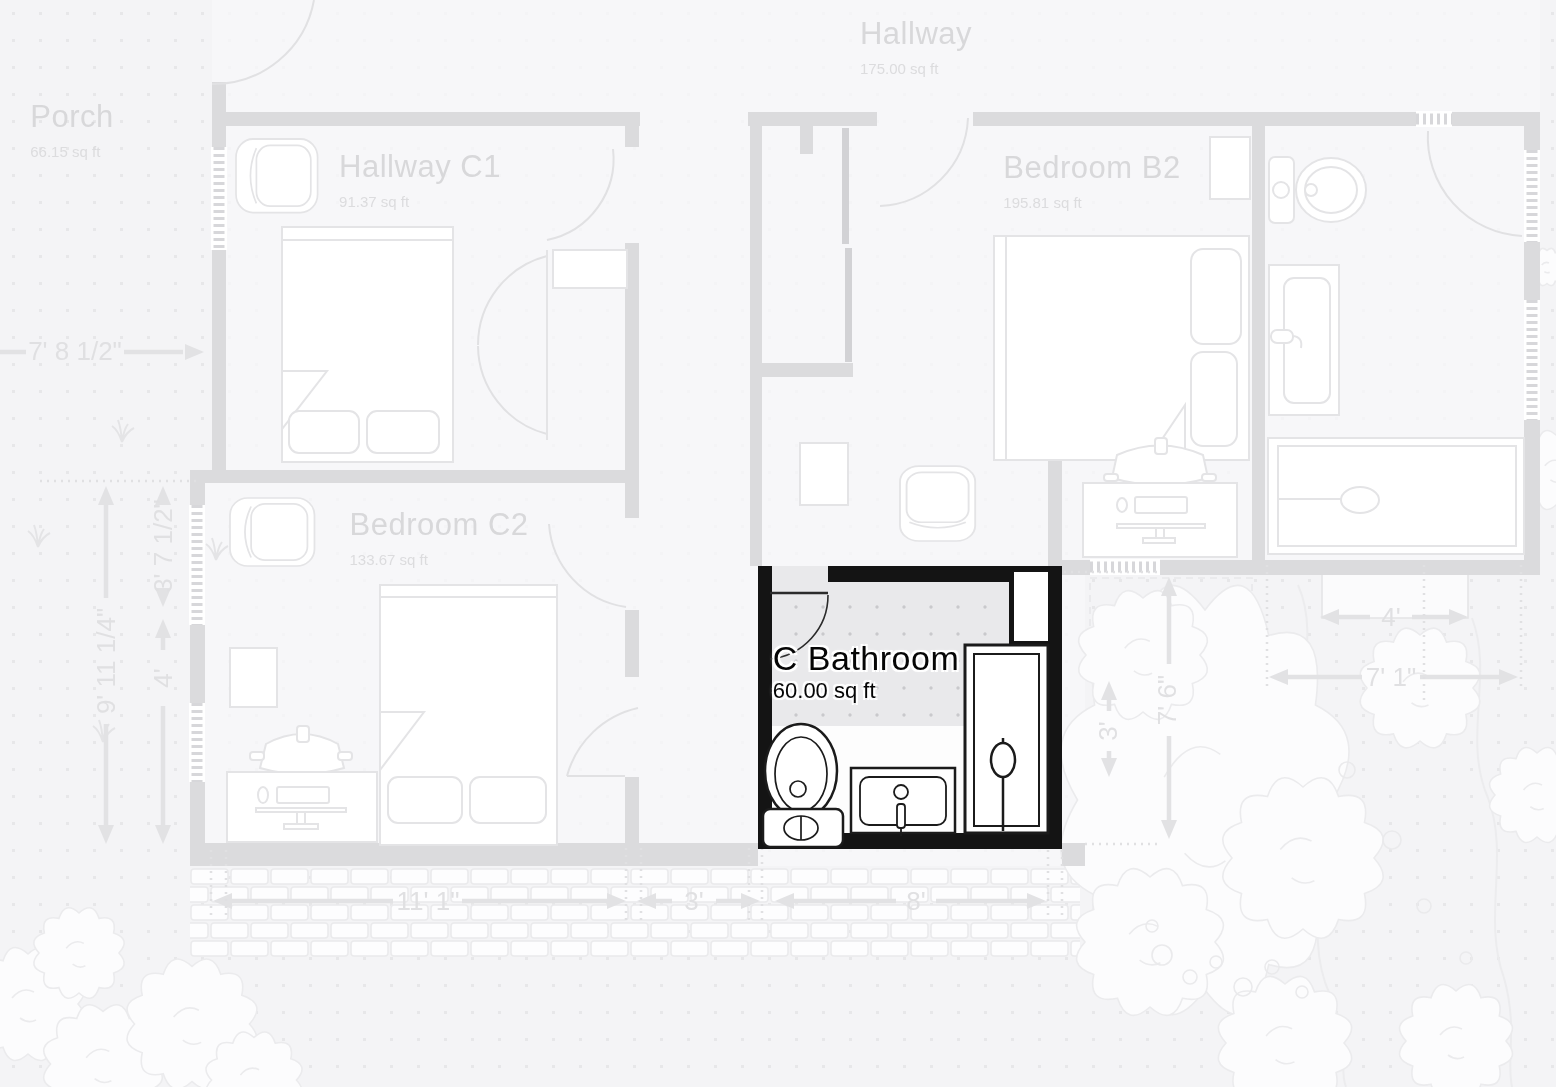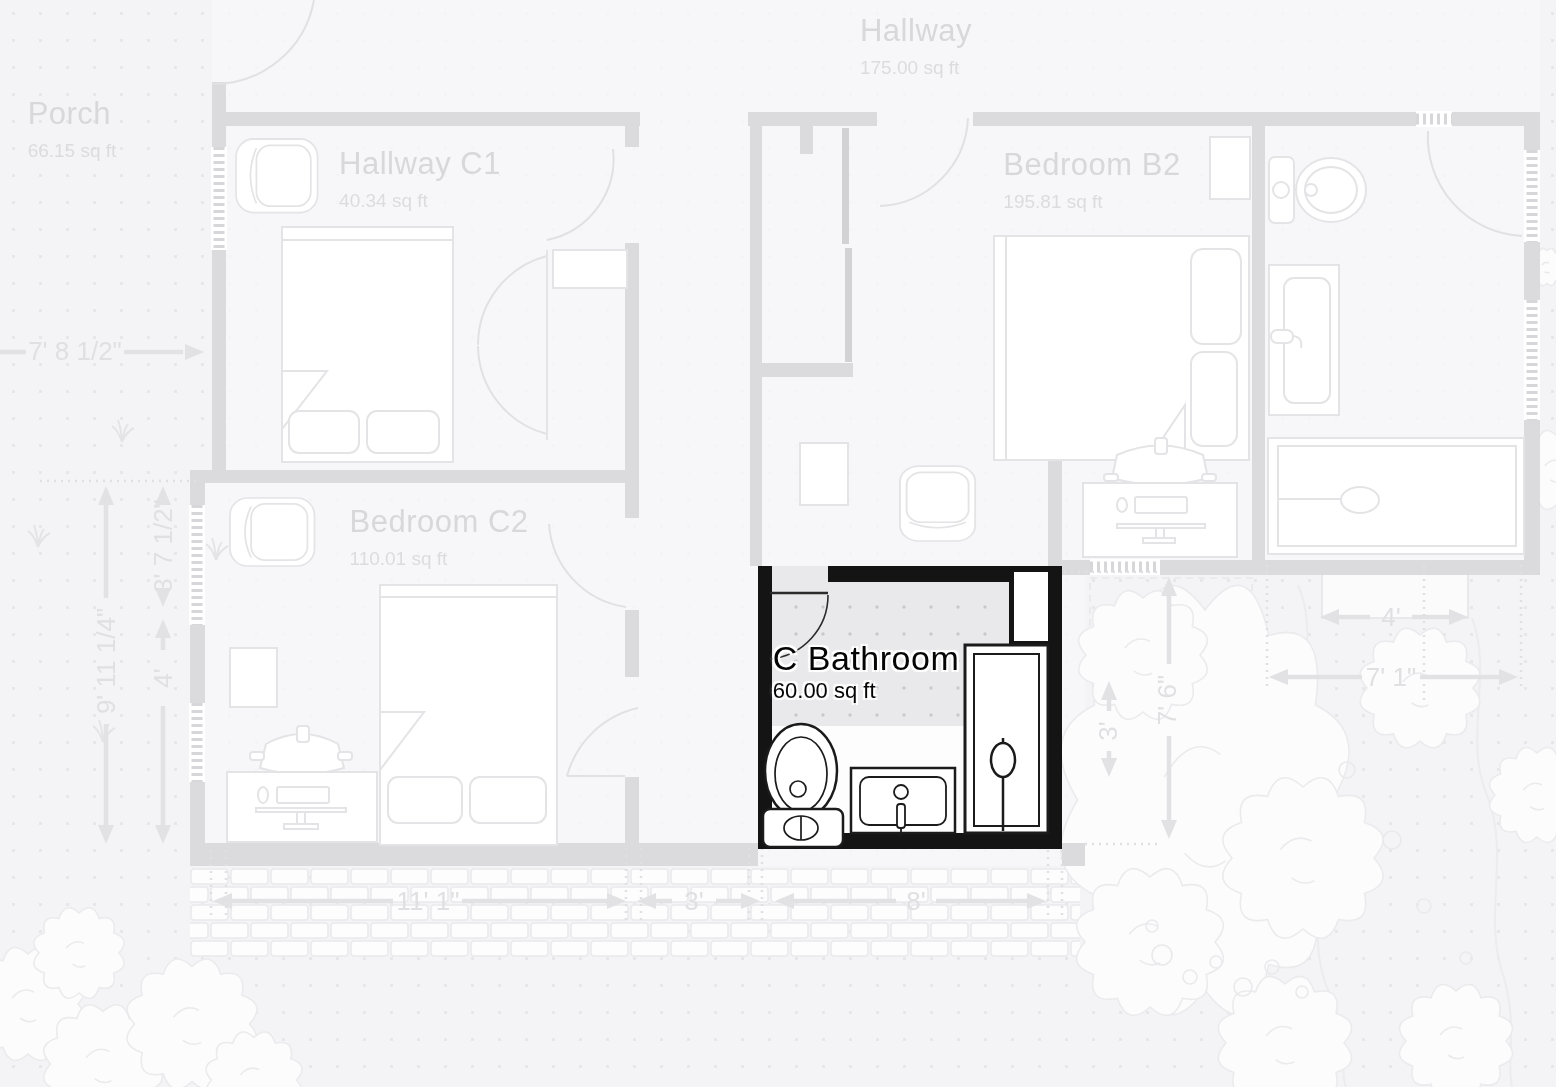--- a/index.html
+++ b/index.html
@@ -6,21 +6,21 @@
   #stage{
     position:relative;width:1556px;height:1087px;overflow:hidden;
     font-family:"Liberation Sans",sans-serif;
     background-color:#f4f4f6;
     background-image:radial-gradient(circle,#e7e7e9 1.5px,transparent 1.6px);
     background-size:27px 27px;
   }
   #plan-svg{position:absolute;left:0;top:0;}
   .room-label{position:absolute;transform:translate(-50%,-50%);text-align:left;white-space:nowrap;z-index:5;}
   .rname{font-size:31px;color:#d8d8da;letter-spacing:.5px;}
-  .rarea{font-size:19px;color:#dcdcde;margin-top:8px;}
+  .rarea{font-size:15px;color:#dcdcde;margin-top:8px;}
   .room-label.sel .rname{
     font-size:34px;color:#050505;
     text-shadow:-2px -2px 0 #fff,2px -2px 0 #fff,-2px 2px 0 #fff,2px 2px 0 #fff,0 0 5px #fff;
     margin-top:32px;
   }
   .room-label.sel .rarea{
     font-size:22px;color:#050505;margin-top:0;
     text-shadow:-2px -2px 0 #fff,2px -2px 0 #fff,-2px 2px 0 #fff,2px 2px 0 #fff,0 0 5px #fff;
   }
   .dim{position:absolute;transform:translate(-50%,-50%);font-size:26px;color:#e0e0e2;white-space:nowrap;z-index:4;}
@@ -415,29 +415,29 @@
 <div class="room-label" style="left:72px;top:129px">
   <div class="rname">Porch</div>
   <div class="rarea">66.15 sq ft</div>
 </div>
 <div class="room-label" style="left:916px;top:46px">
   <div class="rname">Hallway</div>
   <div class="rarea">175.00 sq ft</div>
 </div>
 <div class="room-label" style="left:420px;top:179px">
   <div class="rname">Hallway C1</div>
-  <div class="rarea">40.34 sq ft</div>
+  <div class="rarea">91.37 sq ft</div>
 </div>
 <div class="room-label" style="left:1092px;top:180px">
   <div class="rname">Bedroom B2</div>
   <div class="rarea">195.81 sq ft</div>
 </div>
 <div class="room-label" style="left:439px;top:537px">
   <div class="rname">Bedroom C2</div>
-  <div class="rarea">110.01 sq ft</div>
+  <div class="rarea">133.67 sq ft</div>
 </div>
 <div class="room-label sel" style="left:866px;top:655px">
   <div class="rname">C Bathroom</div>
   <div class="rarea">60.00 sq ft</div>
 </div>
 
 <div class="dim" style="left:75px;top:351px">7' 8 1/2"</div>
 <div class="dim v" style="left:163px;top:546px">3' 7 1/2"</div>
 <div class="dim v" style="left:106px;top:661px">9' 11 1/4"</div>
 <div class="dim v" style="left:163px;top:678px">4'</div>

